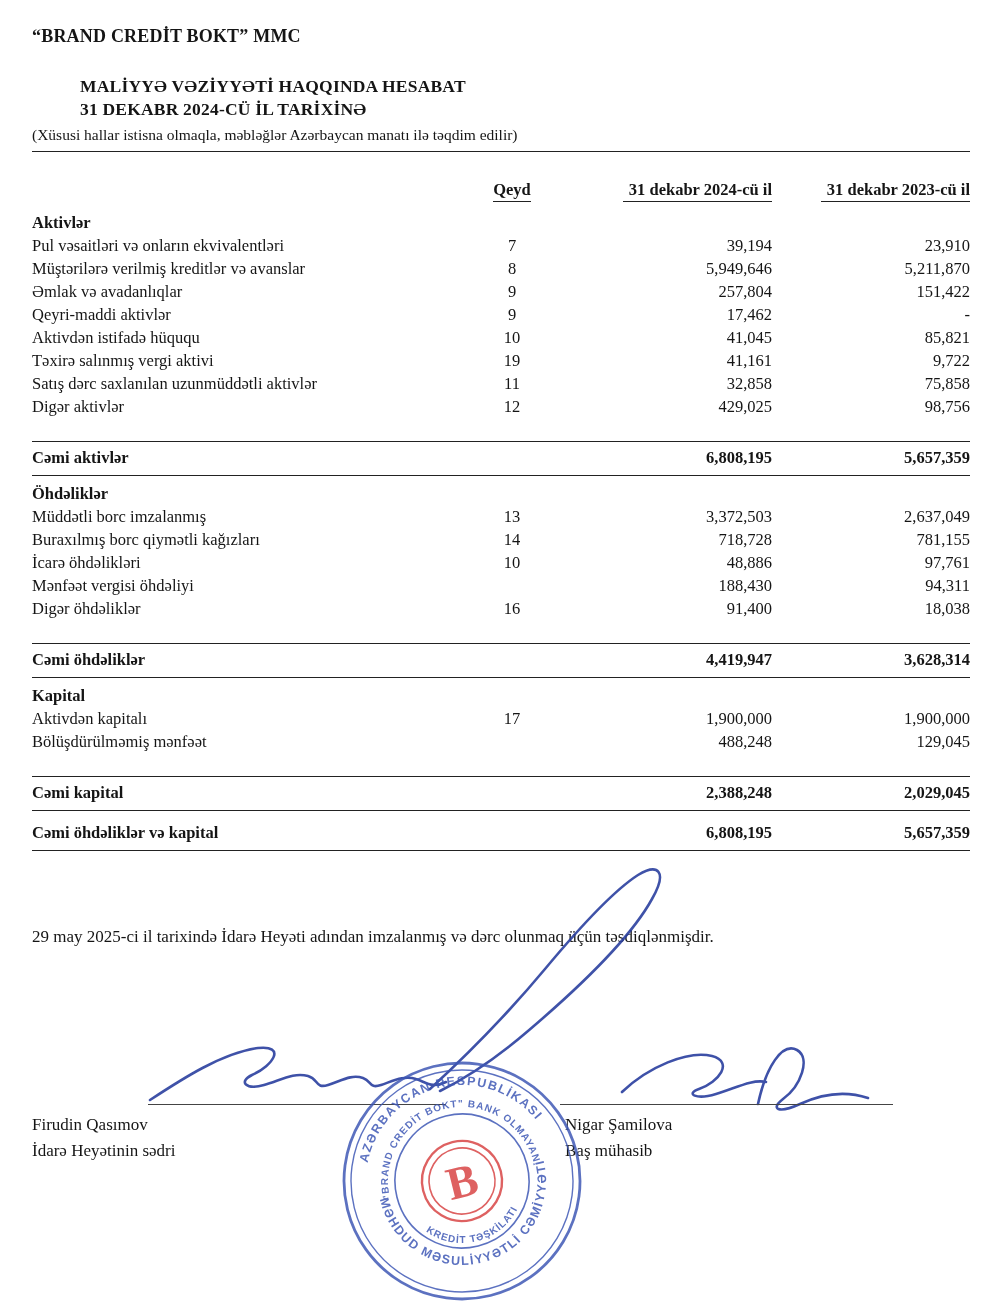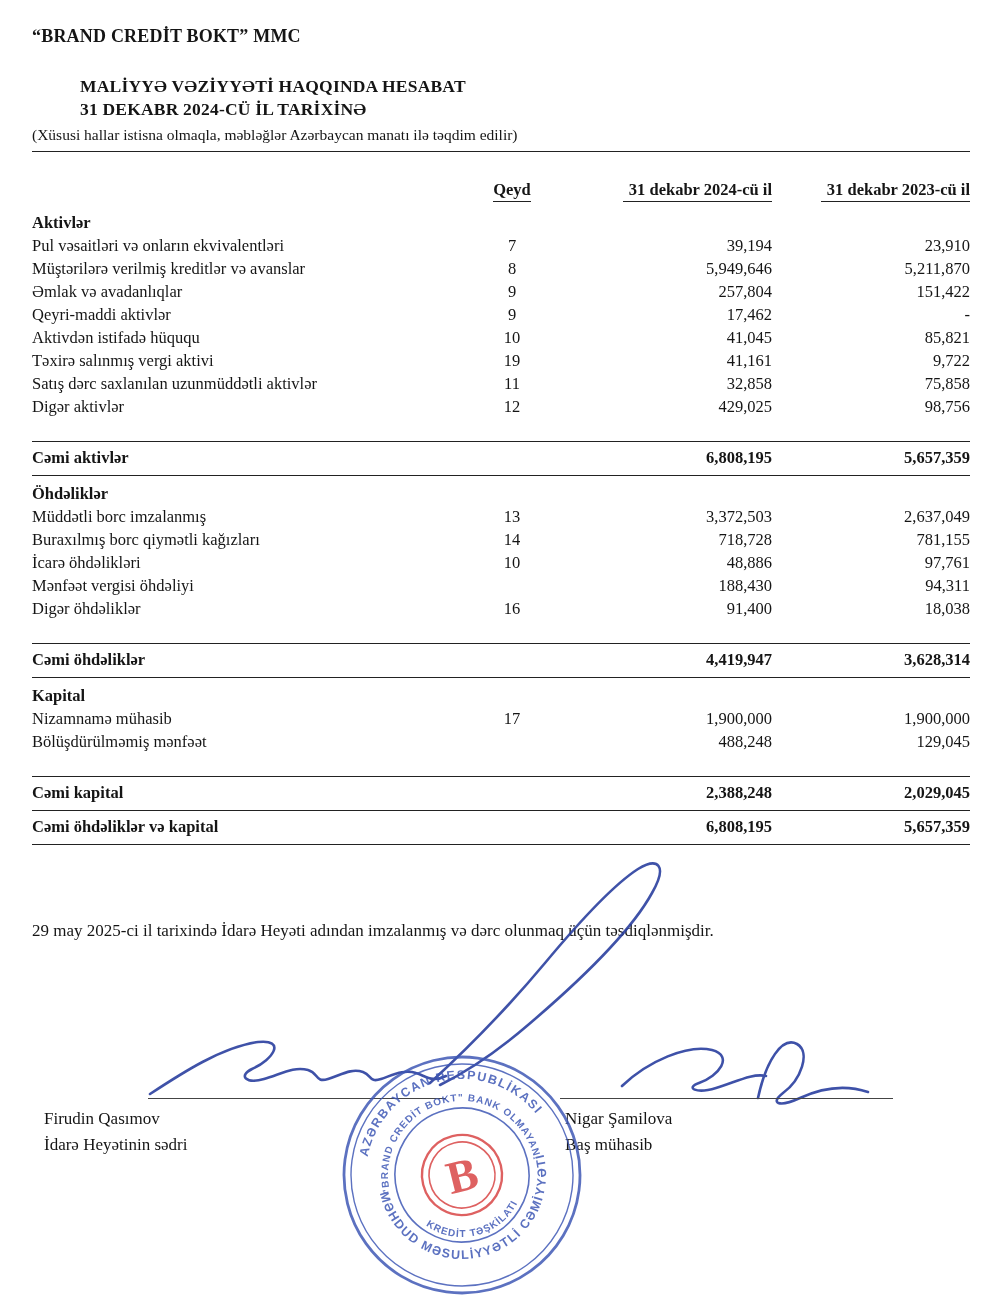--- a/index.html
+++ b/index.html
@@ -25,30 +25,30 @@
   .c.val  { text-align:right; }
   .thead  { font-weight:bold; margin-bottom:9px; font-size:16.5px; }
   .thead .hd { display:inline-block; border-bottom:1.5px solid #222; padding-bottom:0; }
   .thead .c.val .hd { padding-left:6px; }
   .trow.section { margin-top:6px; }
   .trow.section .label { font-weight:bold; }
   .trow.total {
     font-weight:bold; border-top:1.6px solid #222; border-bottom:1.6px solid #222;
     margin-top:23px; padding:5px 0 6px 0; line-height:22px;
   }
-  .trow.total.grand { border-top:none; margin-top:0; }
+  .trow.total.grand { border-top:none; margin-top:6px; }
 
   .sigzone { position:relative; height:505px; }
   .approval { position:absolute; top:76px; left:32px; right:20px; font-size:17px; }
   .ink { position:absolute; left:0; top:0; width:1000px; height:505px; pointer-events:none; }
   .sigline { position:absolute; top:253px; border-top:1.5px solid #444; }
   .sigline.left  { left:148px; width:298px; }
   .sigline.right { left:560px; width:333px; }
   .signer { position:absolute; top:261px; font-size:17px; line-height:26px; }
-  .signer.left  { left:44px; }
+  .signer.left  { left:32px; }
   .signer.right { left:565px; }
   .stamp { position:absolute; left:336px; top:204px; opacity:.84; }
   .stamp text { font-family:"Liberation Sans", sans-serif; font-weight:bold; fill:#3d57b5; }
   .stamp .ring-text  { font-size:12.5px; letter-spacing:1.5px; }
   .stamp .inner-text { font-size:10px; letter-spacing:1px; }
   .stamp .center-b   { font-family:"Liberation Serif", serif; font-size:46px; font-weight:bold; fill:#d84444; letter-spacing:0; }
 </style>
 </head>
 <body>
 
@@ -172,21 +172,21 @@
           <div class="c val">4,419,947</div>
           <div class="c val">3,628,314</div>
         </div>
         <div class="trow section">
           <div class="c label">Kapital</div>
           <div class="c note"></div>
           <div class="c val"></div>
           <div class="c val"></div>
         </div>
         <div class="trow ">
-          <div class="c label">Nizamnamə mühasib</div>
+          <div class="c label">Aktivdən kapitalı</div>
           <div class="c note">17</div>
           <div class="c val">1,900,000</div>
           <div class="c val">1,900,000</div>
         </div>
         <div class="trow ">
           <div class="c label">Bölüşdürülməmiş mənfəət</div>
           <div class="c note"></div>
           <div class="c val">488,248</div>
           <div class="c val">129,045</div>
         </div>

